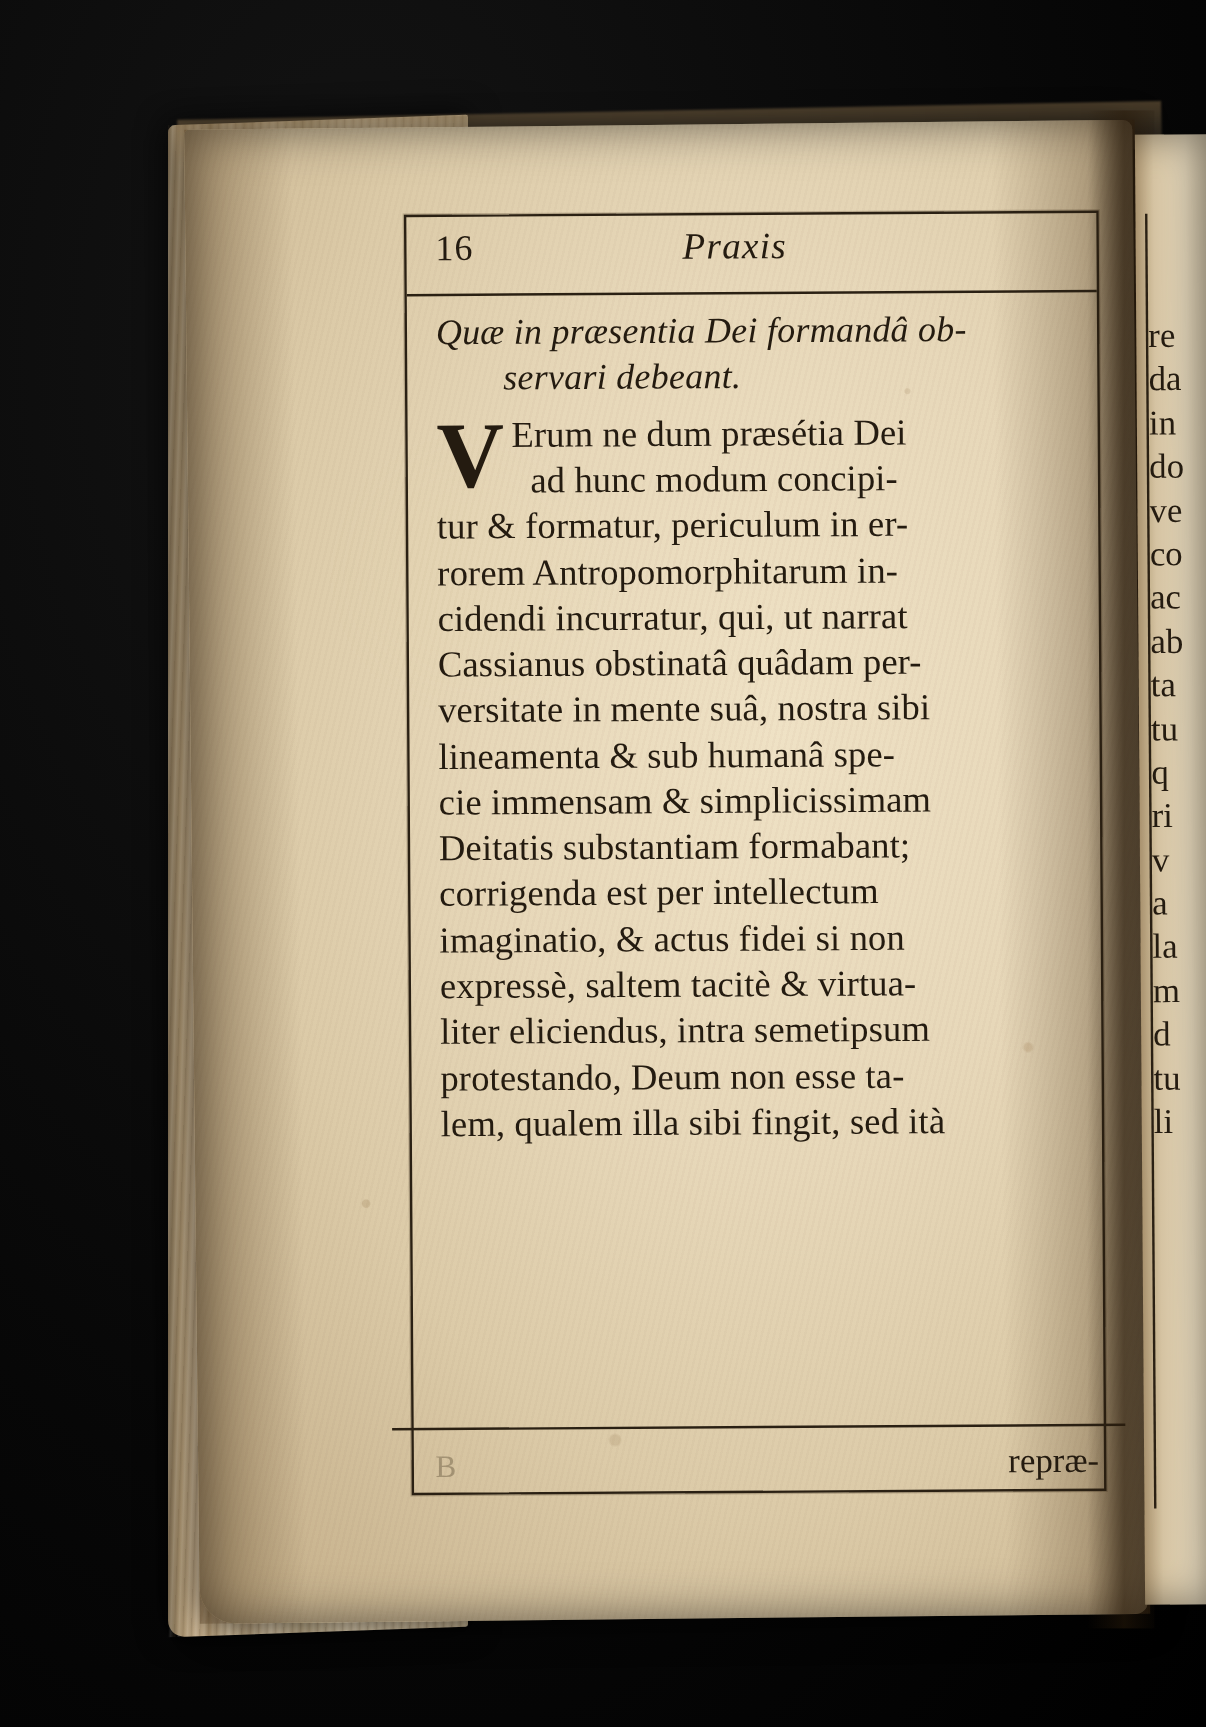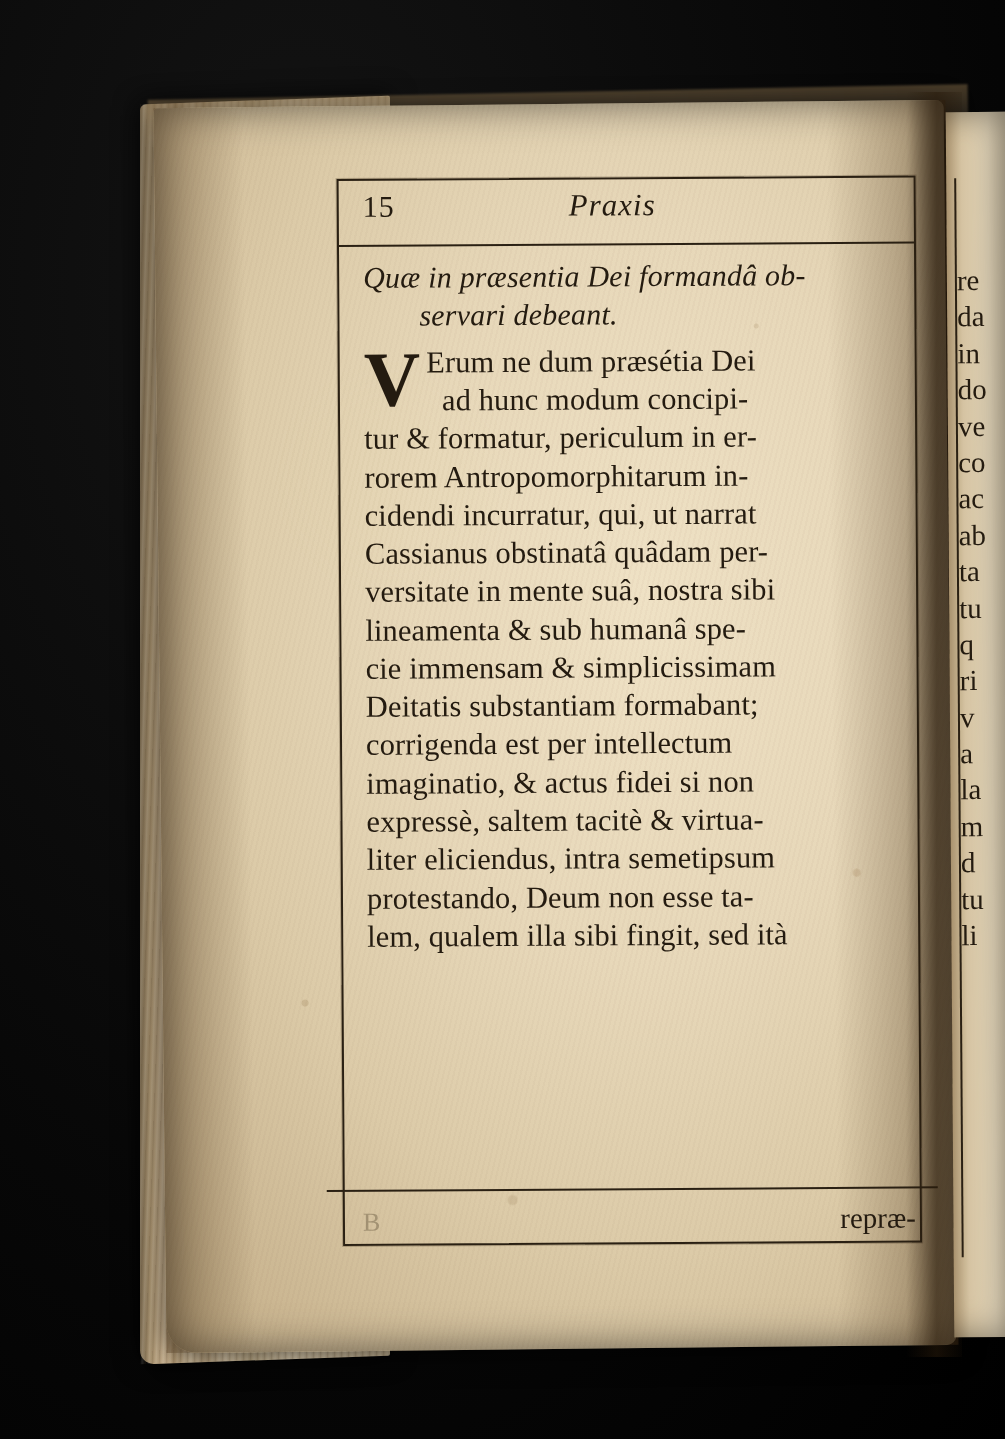--- a/index.html
+++ b/index.html
@@ -256,21 +256,21 @@
 
   <div class="page">
     <div class="grain"></div>
     <div class="edge-shadow-left"></div>
     <div class="gutter-shadow"></div>
 
     <div class="frame">
       <div class="frame-inner">
 
         <div class="header-row">
-          <div class="folio">15</div>
+          <div class="folio">16</div>
           <div class="running-title">Praxis</div>
         </div>
 
         <div class="rule"></div>
 
         <div class="subhead">
           <span>Quæ in præsentia Dei formandâ ob-</span>
           <span class="l2">servari debeant.</span>
         </div>
 

